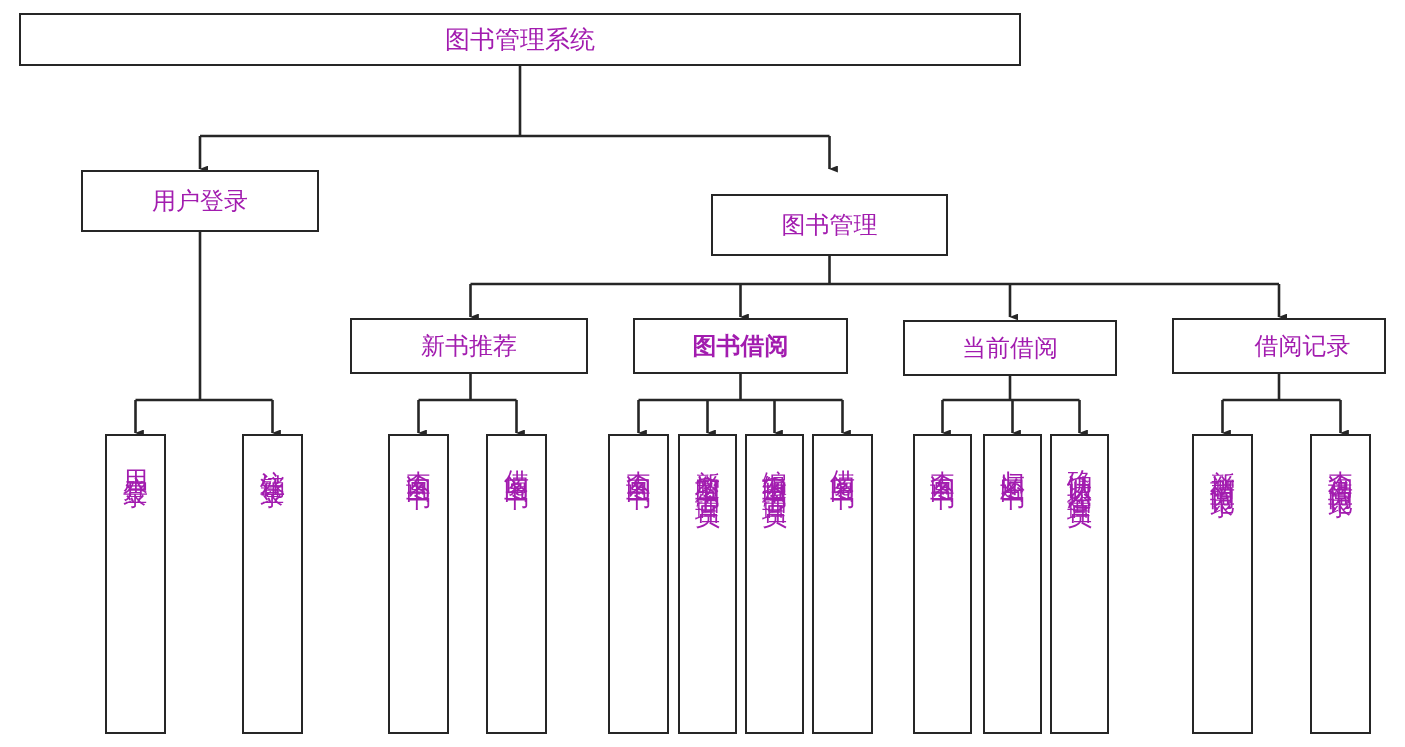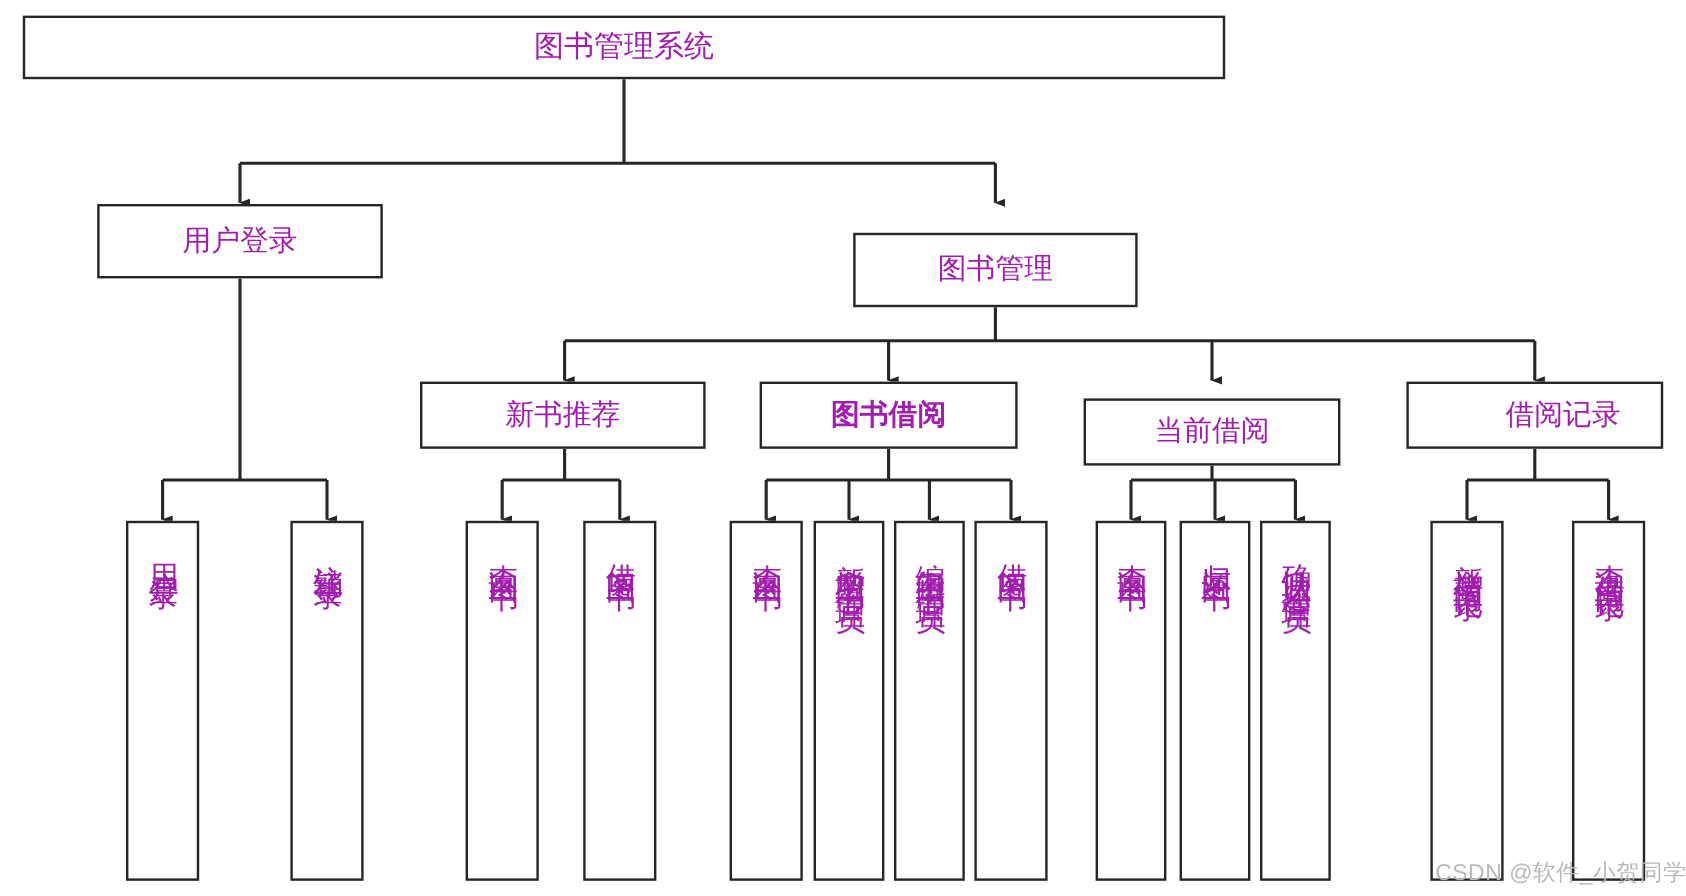--- a/index.html
+++ b/index.html
@@ -127,21 +127,21 @@
       </div>
       <div class="node-box level-2 node-h" style="left: 711px; top: 170px; width: 237px; height: 62px; margin-top: 24px;">
         <span class="node-label">图书管理</span>
       </div>
       <div class="node-box level-3 node-h" style="left: 350px; top: 318px; width: 238px; height: 56px;">
         <span class="node-label">新书推荐</span>
       </div>
       <div class="node-box level-3 node-h" style="left: 633px; top: 318px; width: 215px; height: 56px; font-weight: bold;">
         <span class="node-label">图书借阅</span>
       </div>
-      <div class="node-box level-3 node-h" style="left: 903px; top: 332px; width: 214px; height: 56px;">
+      <div class="node-box level-3 node-h" style="left: 903px; top: 320px; width: 214px; height: 56px;">
         <span class="node-label">当前借阅</span>
       </div>
       <div class="node-box level-3 node-h" style="left: 1172px; top: 318px; width: 214px; height: 56px; padding-left: 47px;">
         <span class="node-label">借阅记录</span>
       </div>
       <div class="node-box level-4 leaf node-v" style="left: 105px; top: 434px; width: 61px; height: 300px;">
         <span class="node-label">用户登录</span>
       </div>
       <div class="node-box level-4 leaf node-v" style="left: 242px; top: 434px; width: 61px; height: 300px;">
         <span class="node-label">注销登录</span>
@@ -174,15 +174,14 @@
         <span class="node-label">确认归还（管理员）</span>
       </div>
       <div class="node-box level-4 leaf node-v" style="left: 1192px; top: 434px; width: 61px; height: 300px;">
         <span class="node-label">新增借阅记录</span>
       </div>
       <div class="node-box level-4 leaf node-v" style="left: 1310px; top: 434px; width: 61px; height: 300px;">
         <span class="node-label">查询借阅记录</span>
       </div>
     </div>
 
-  <div class="watermark" style="left:1196px; top:714px;">CSDN @软件_小贺同学</div>
 
 </div>
 
 </body></html>

